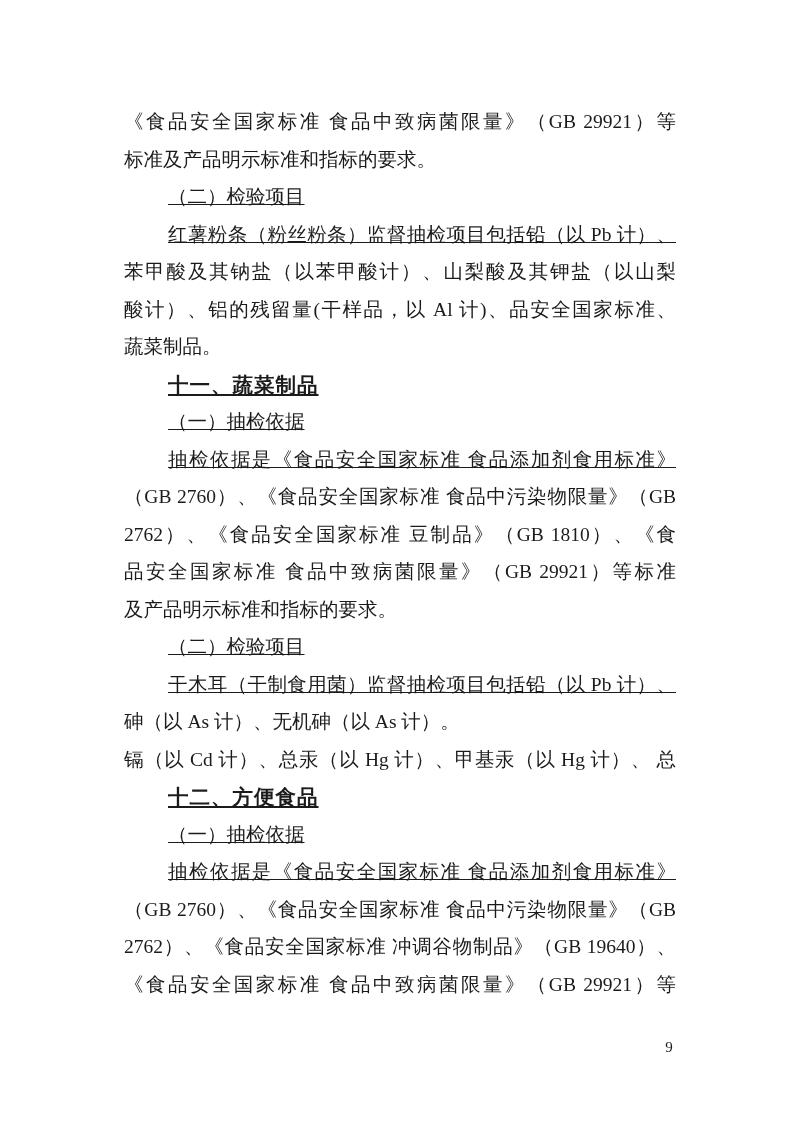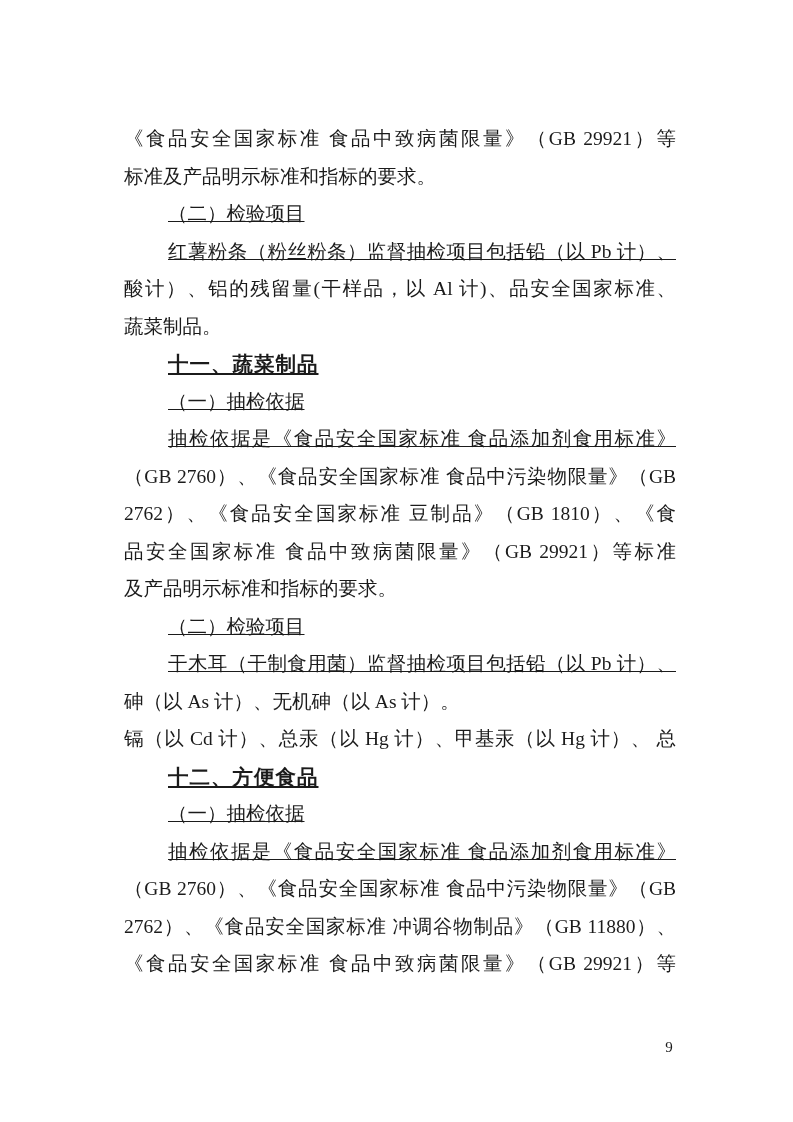--- a/index.html
+++ b/index.html
@@ -12,21 +12,21 @@
     width: 793px;
     height: 1122px;
     background: #ffffff;
     overflow: hidden;
     font-family: "Liberation Serif", "DejaVu Serif", serif;
     color: #1b1b1b;
   }
   .text-block {
     position: absolute;
     left: 124px;
-    top: 120px;
+    top: 103px;
     width: 552px;
   }
   .line {
     height: 37.5px;
     line-height: 37.5px;
     font-size: 19.5px;
     white-space: nowrap;
     text-align: justify;
     text-align-last: justify;
     color: #1b1b1b;
@@ -59,34 +59,35 @@
 </style>
 </head>
 <body>
 
 <div class="page">
   <div class="text-block">
     <div class="line full">《食品安全国家标准 食品中致病菌限量》（GB 29921）等</div>
     <div class="line end">标准及产品明示标准和指标的要求。</div>
     <div class="line end indent">（二）检验项目</div>
     <div class="line full indent">红薯粉条（粉丝粉条）监督抽检项目包括铅（以 Pb 计）、</div>
+    <div class="line full">苯甲酸及其钠盐（以苯甲酸计）、山梨酸及其钾盐（以山梨</div>
     <div class="line full">酸计）、铝的残留量(干样品，以 Al 计)、品安全国家标准、</div>
     <div class="line end">蔬菜制品。</div>
     <div class="line heading indent">十一、蔬菜制品</div>
     <div class="line end indent">（一）抽检依据</div>
     <div class="line full indent">抽检依据是《食品安全国家标准 食品添加剂食用标准》</div>
     <div class="line full">（GB 2760）、《食品安全国家标准 食品中污染物限量》（GB</div>
     <div class="line full">2762）、《食品安全国家标准 豆制品》（GB 1810）、《食</div>
     <div class="line full">品安全国家标准 食品中致病菌限量》（GB 29921）等标准</div>
     <div class="line end">及产品明示标准和指标的要求。</div>
     <div class="line end indent">（二）检验项目</div>
     <div class="line full indent">干木耳（干制食用菌）监督抽检项目包括铅（以 Pb 计）、</div>
     <div class="line end">砷（以 As 计）、无机砷（以 As 计）。</div>
     <div class="line full">镉（以 Cd 计）、总汞（以 Hg 计）、甲基汞（以 Hg 计）、 总</div>
     <div class="line heading indent">十二、方便食品</div>
     <div class="line end indent">（一）抽检依据</div>
     <div class="line full indent">抽检依据是《食品安全国家标准 食品添加剂食用标准》</div>
     <div class="line full">（GB 2760）、《食品安全国家标准 食品中污染物限量》（GB</div>
-    <div class="line full">2762）、《食品安全国家标准 冲调谷物制品》（GB 11880）、</div>
+    <div class="line full">2762）、《食品安全国家标准 冲调谷物制品》（GB 19640）、</div>
     <div class="line full">《食品安全国家标准 食品中致病菌限量》（GB 29921）等</div>
   </div>
   <div class="page-number">9</div>
 </div>
 
 </body></html>

